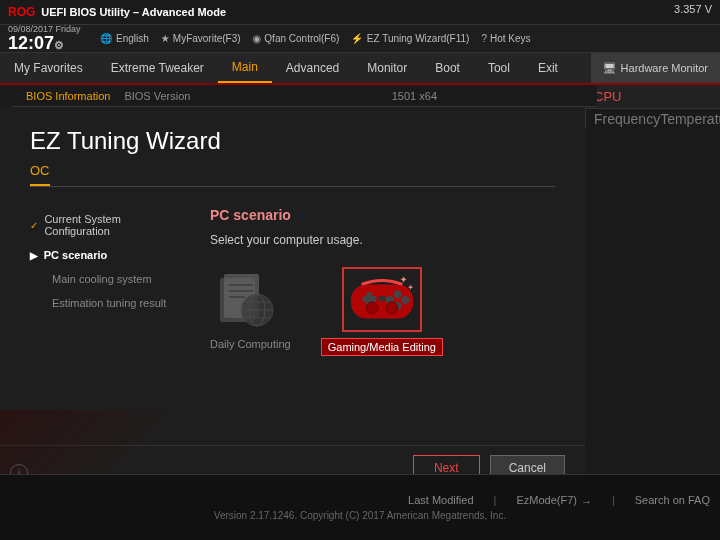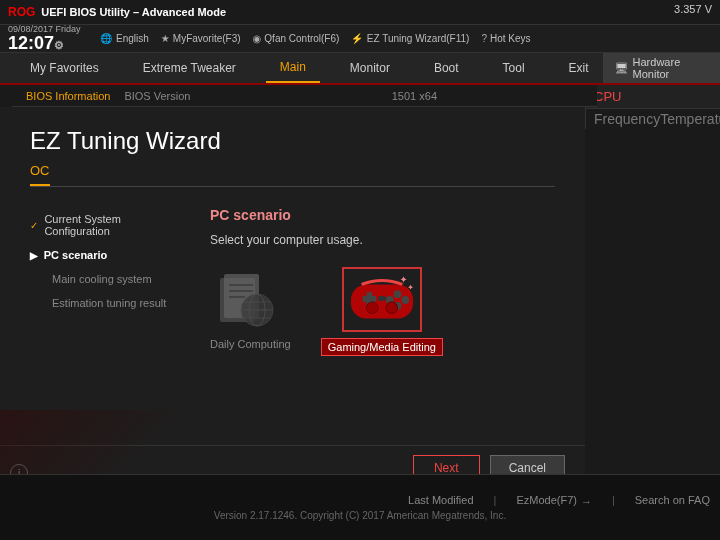--- a/index.html
+++ b/index.html
@@ -76,21 +76,20 @@
       border-bottom: 2px solid #8b0000;
     }
     .nav-item {
       padding: 0 14px;
       display: flex;
       align-items: center;
       font-size: 12px;
       color: #ccc;
       cursor: pointer;
       white-space: nowrap;
-      margin-left: 16px;
     }
     .nav-item.active {
       color: #f0a000;
       border-bottom: 2px solid #f0a000;
     }
     .nav-spacer { flex: 1; }
     .hw-monitor-btn {
       background: #3a3a3a;
       padding: 0 12px;
       display: flex;
@@ -423,20 +422,21 @@
       <span class="icon-small">?</span>
       <span>Hot Keys</span>
     </span>
   </div>
 </div>
 
 <div class="nav-bar">
   <div class="nav-item">My Favorites</div>
   <div class="nav-item">Extreme Tweaker</div>
   <div class="nav-item active">Main</div>
+  <div class="nav-item">Advanced</div>
   <div class="nav-item">Monitor</div>
   <div class="nav-item">Boot</div>
   <div class="nav-item">Tool</div>
   <div class="nav-item">Exit</div>
   <div class="nav-spacer"></div>
   <div class="hw-monitor-btn">
     <span>🖥</span>
     <span>Hardware Monitor</span>
   </div>
 </div>

